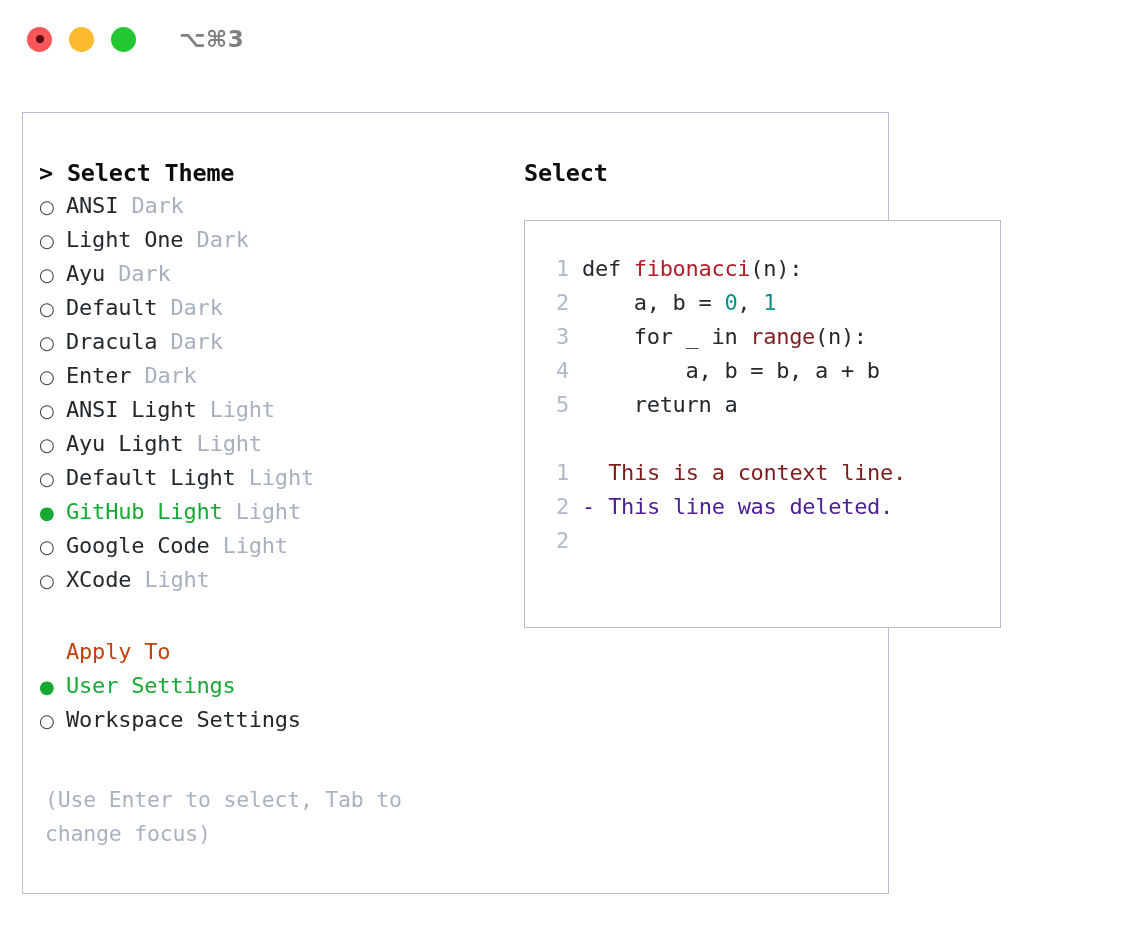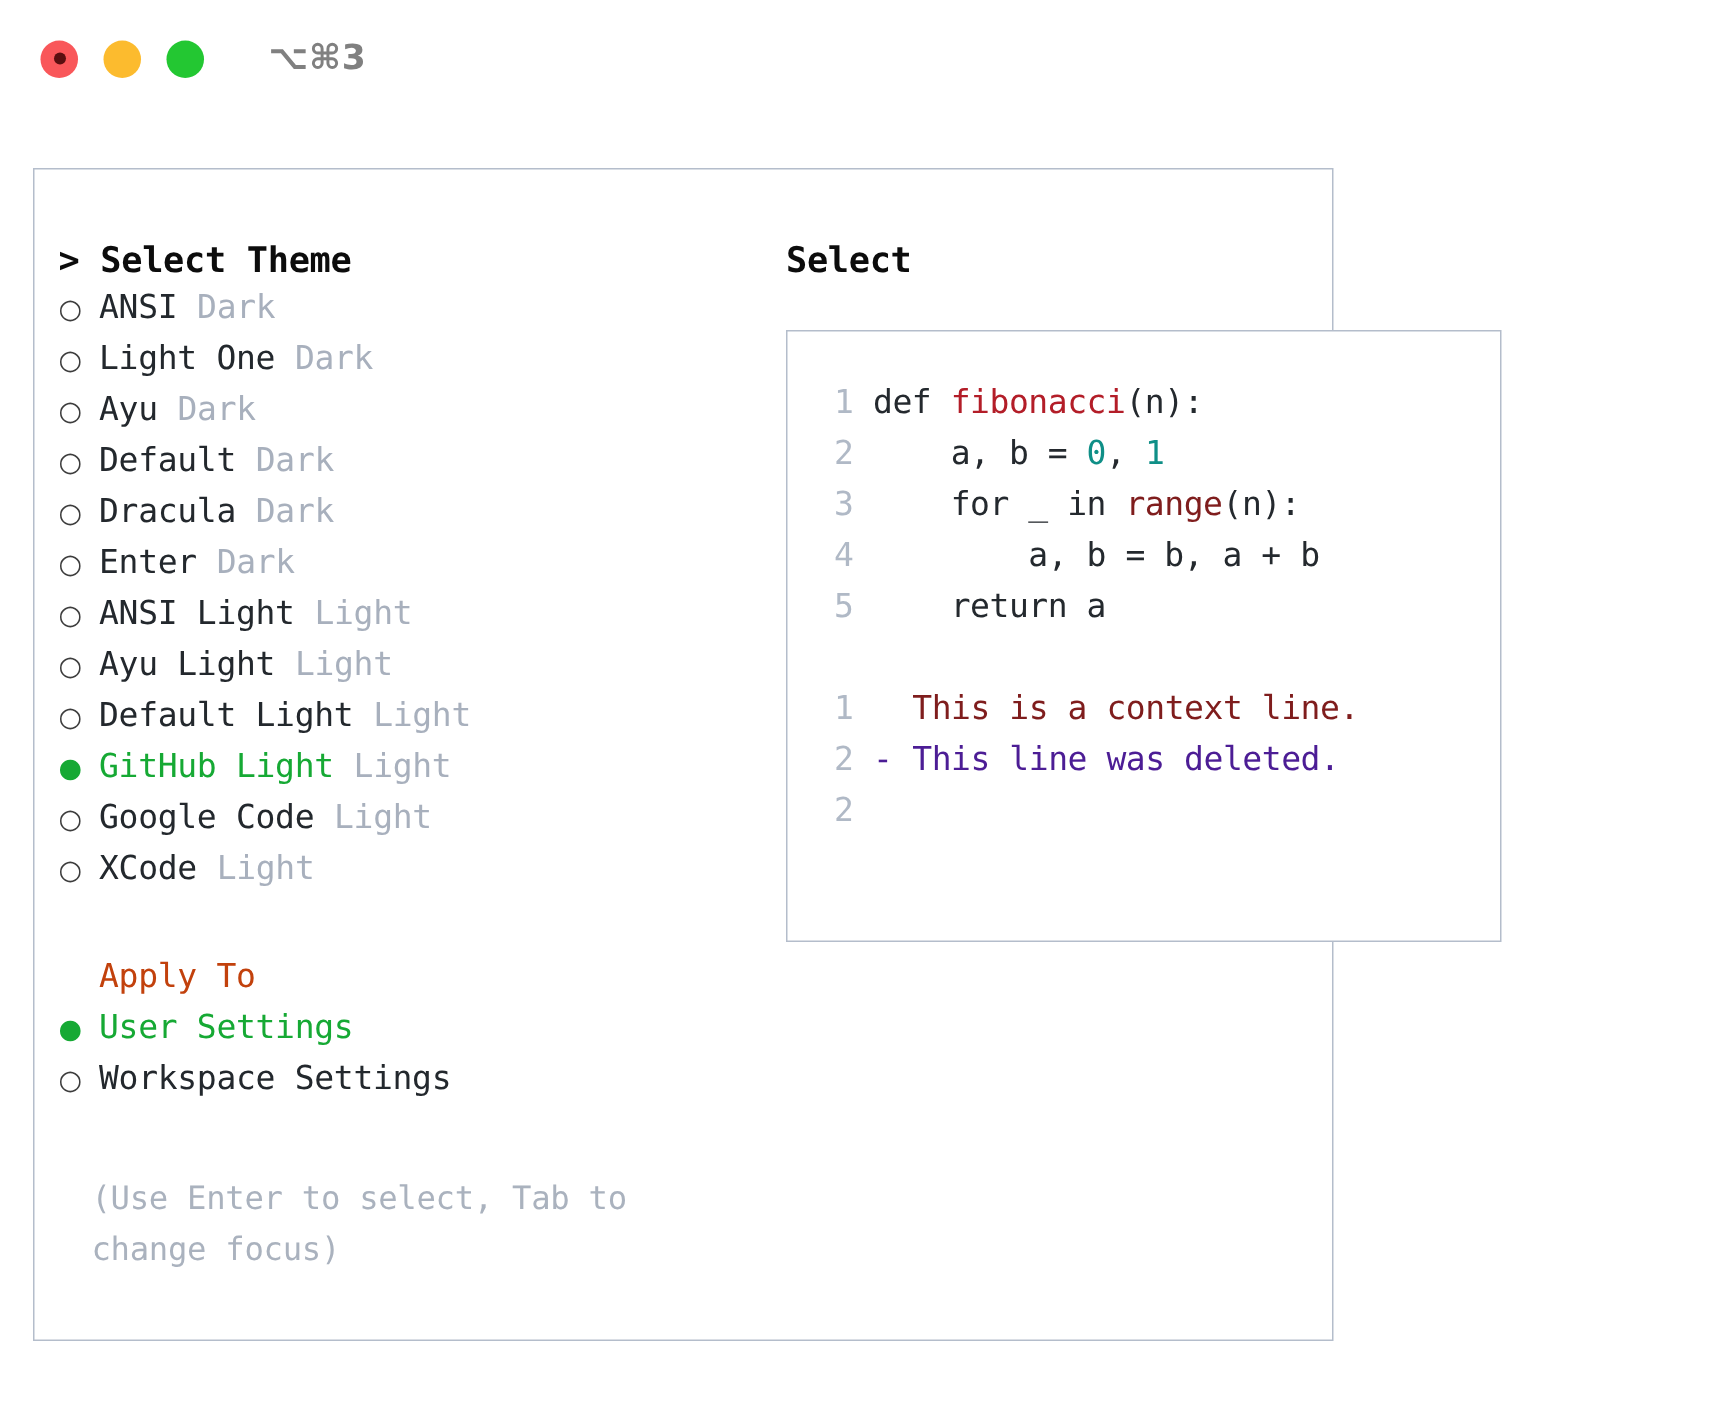--- a/index.html
+++ b/index.html
@@ -124,21 +124,21 @@
     height: 34px;
     font-size: 22px;
     white-space: pre;
     letter-spacing: -0.2px;
     margin-top: 38px;
   }
   .subhead .bullet { color: transparent; }
   .subhead .opt-label { color: #c2410c; }
   .hint {
     margin-top: 42px;
-    margin-left: 22px;
+    margin-left: 6px;
     width: 420px;
     font-size: 21.5px;
     line-height: 34px;
     color: #aab2be;
     letter-spacing: -0.2px;
   }
   
   .right-col {
     margin-left: 25px;
     flex: 1;

